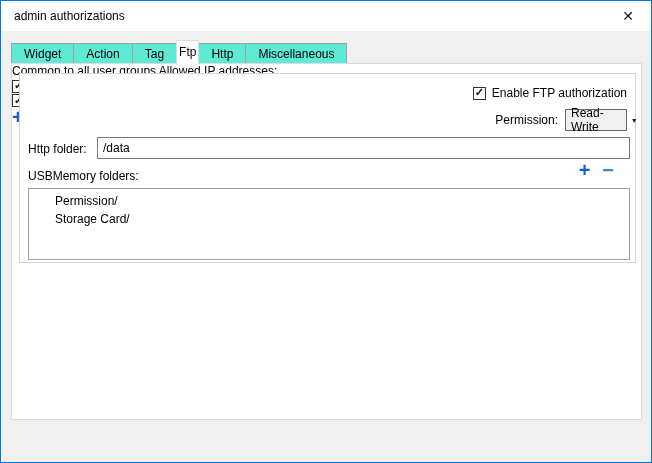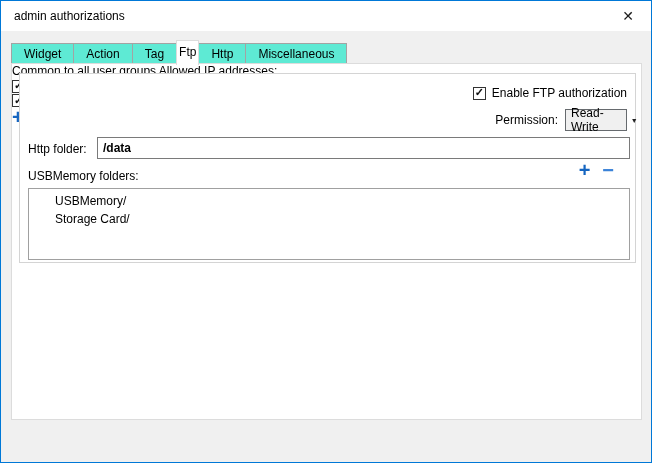--- a/index.html
+++ b/index.html
@@ -56,21 +56,21 @@
     width: 62px; height: 22px; background: #f0f0f0; border: 1px solid #666a6e;
     display: flex; align-items: center; padding: 0 5px; position: relative; gap: 24px;
   }
   .combobox .combo-value { flex: 1; }
   .combobox .combo-arrow { font-size: 7px; color: #222; margin-left: 3px; }
 
   .lbl-root { position: absolute; left: 8px; top: 68px; }
   .root-input {
     position: absolute; left: 77px; top: 63px; width: 533px; height: 22px;
     border: 1px solid #7a7a7a; background: #fff; font-family: "Liberation Sans", sans-serif;
-    font-size: 12px; padding: 0 5px; color: #000; outline: none; font-weight: bold;
+    font-size: 12px; padding: 0 5px; color: #000; outline: none;
   }
   .lbl-additional { position: absolute; left: 8px; top: 95px; }
 
   .plusminus { display: flex; align-items: center; gap: 12px; }
   .pm-1 { position: absolute; top: 86px; right: 21px; }
   .icon-plus  { font-size: 20px; font-weight: 900; color: #1565c0; line-height: 1; }
   .icon-minus { font-size: 20px; font-weight: 900; color: #3a82d8; line-height: 1; }
 
   .folders-list {
     position: absolute; left: 8px; top: 114px; width: 602px; height: 72px;
@@ -158,21 +158,21 @@
       <span class="lbl-additional">USBMemory folders:</span>
 
       <div class="plusminus pm-1">
         <span class="icon-plus">+</span>
         <span class="icon-minus">−</span>
       </div>
 
       <div class="folders-list">
         <div class="folder-item">
           <span class="folder-icon"></span>
-          <span>USBMemory/</span>
+          <span>Permission/</span>
         </div>
         <div class="folder-item">
           <span class="folder-icon"></span>
           <span>Storage Card/</span>
         </div>
       </div>
     </div>
 
     <div class="group-box">
       <span class="group-title">Common to all user groups</span>

